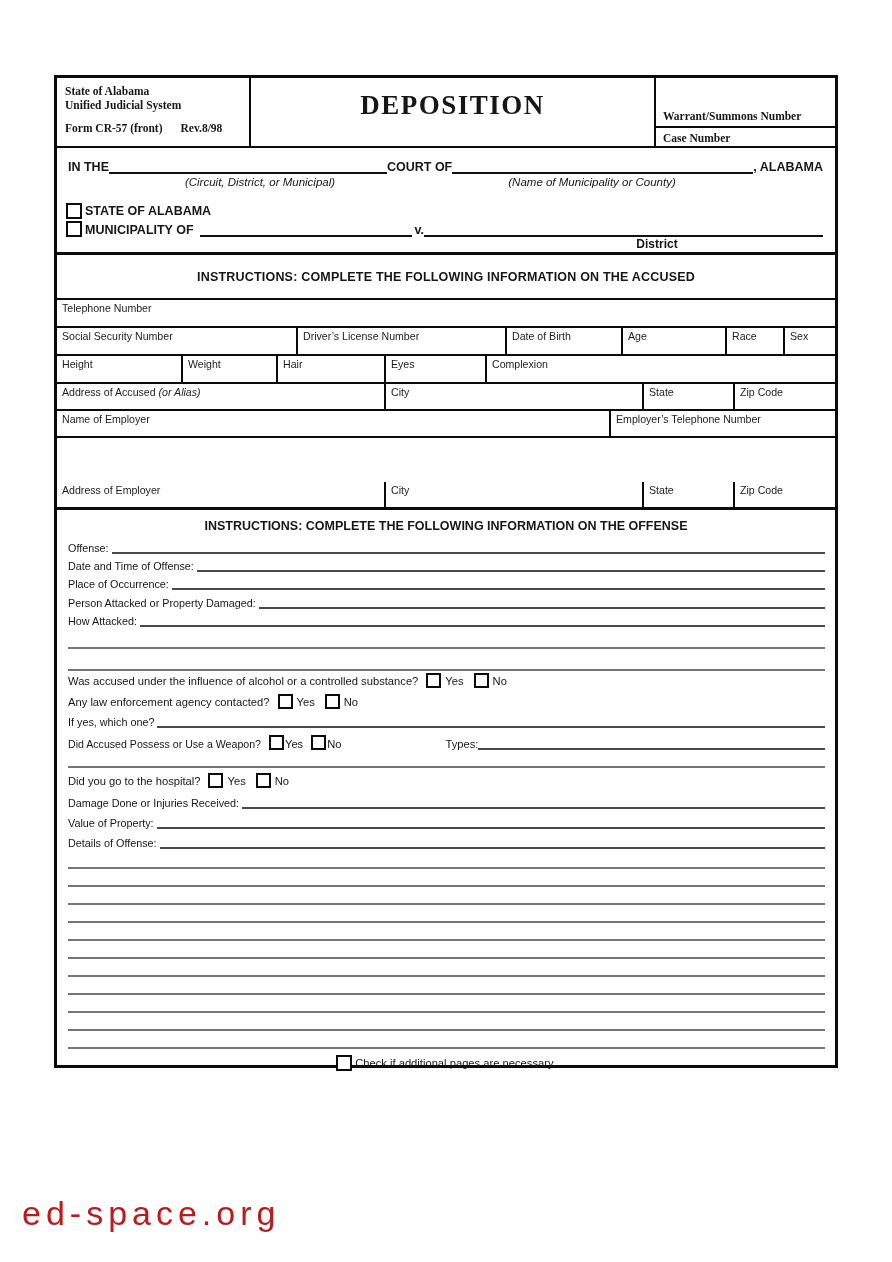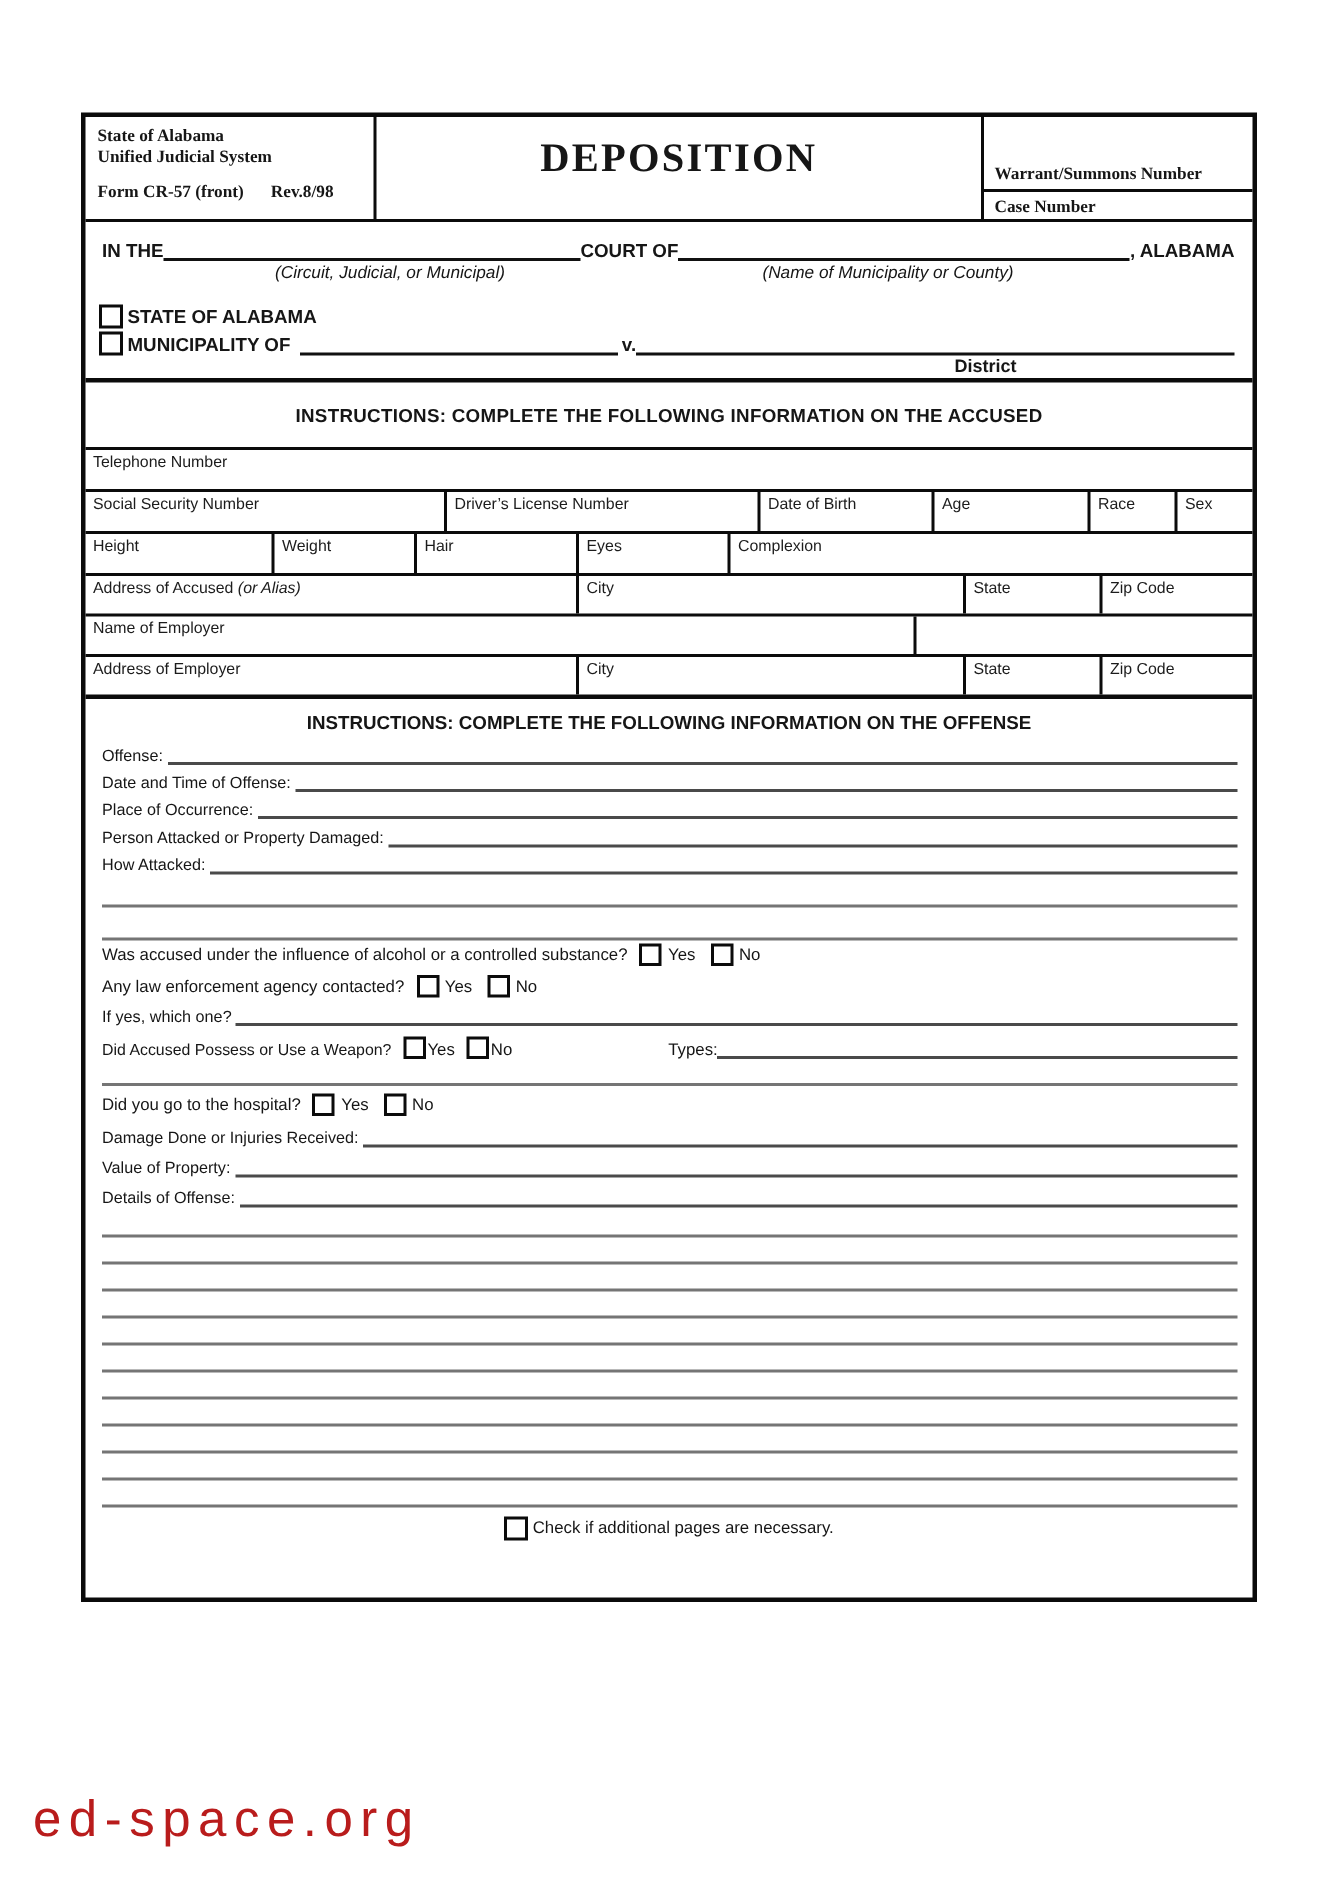--- a/index.html
+++ b/index.html
@@ -61,21 +61,21 @@
   .optrow .olab { margin-left: 3px; white-space: nowrap; }
   .defendant { position: absolute; top: 89px; left: 440px; width: 320px; text-align: center; font-size: 12px; }
   
   .sect-title {
     height: 45px; border-bottom: 2px solid #0b0b0b;
     display: flex; align-items: center; justify-content: center;
     font-weight: bold; font-size: 12.5px; letter-spacing: 0.2px;
   }
   
   .trow { display: flex; border-bottom: 2px solid #0b0b0b; }
-  .trow.last { border-bottom: 3px solid #0b0b0b; }
+  .trow.last { border-bottom: 3px solid #0b0b0b; margin-top: 44px; }
   .tc { border-right: 2px solid #0b0b0b; padding: 2px 5px; font-size: 10.6px; color: #1c1c1c; overflow: hidden; white-space: nowrap; }
   .tc.fl1 { flex: 1; border-right: none; }
   .tc i { font-style: italic; }
   .h30 { height: 28px; } .h29 { height: 27px; }
   .r1c1 { width: 587px; }
   .r2c1 { width: 241px; } .r2c2 { width: 209px; } .r2c3 { width: 116px; }
   .r2c4 { width: 104px; } .r2c5 { width: 58px; }
   .r3c1 { width: 126px; } .r3c2 { width: 95px; } .r3c3 { width: 108px; } .r3c4 { width: 101px; }
   .r4c1 { width: 329px; } .r4c2 { width: 258px; } .r4c3 { width: 91px; }
   .r5c1 { width: 554px; }
@@ -126,21 +126,21 @@
     </div>
 
     <div class="court">
       <div class="crow court-l1">
         <span class="lbl">IN THE</span>
         <span class="fillb" style="width:278px"></span>
         <span class="lbl">COURT OF</span>
         <span class="fillb" style="flex:1"></span>
         <span class="lbl">, ALABAMA</span>
       </div>
-      <span class="hint hint1">(Circuit, Judicial, or Municipal)</span>
+      <span class="hint hint1">(Circuit, District, or Municipal)</span>
       <span class="hint hint2">(Name of Municipality or County)</span>
 
       <div class="optrow opt-state">
         <span class="cb"></span>
         <span class="olab">STATE OF ALABAMA</span>
       </div>
       <div class="optrow opt-muni">
         <span class="cb"></span>
         <span class="olab">MUNICIPALITY OF</span>
         <span class="fillb" style="width:212px;margin-left:6px"></span>
@@ -172,20 +172,21 @@
         <div class="tc fl1">Complexion</div>
       </div>
       <div class="trow h29">
         <div class="tc r4c1"><span>Address of Accused </span><i>(or Alias)</i></div>
         <div class="tc r4c2">City</div>
         <div class="tc r4c3">State</div>
         <div class="tc fl1">Zip Code</div>
       </div>
       <div class="trow h29">
         <div class="tc r5c1">Name of Employer</div>
+        <div class="tc fl1">Employer’s Telephone Number</div>
       </div>
       <div class="trow h30 last">
         <div class="tc r4c1">Address of Employer</div>
         <div class="tc r4c2">City</div>
         <div class="tc r4c3">State</div>
         <div class="tc fl1">Zip Code</div>
       </div>
     </div>
 
     <div class="off">

